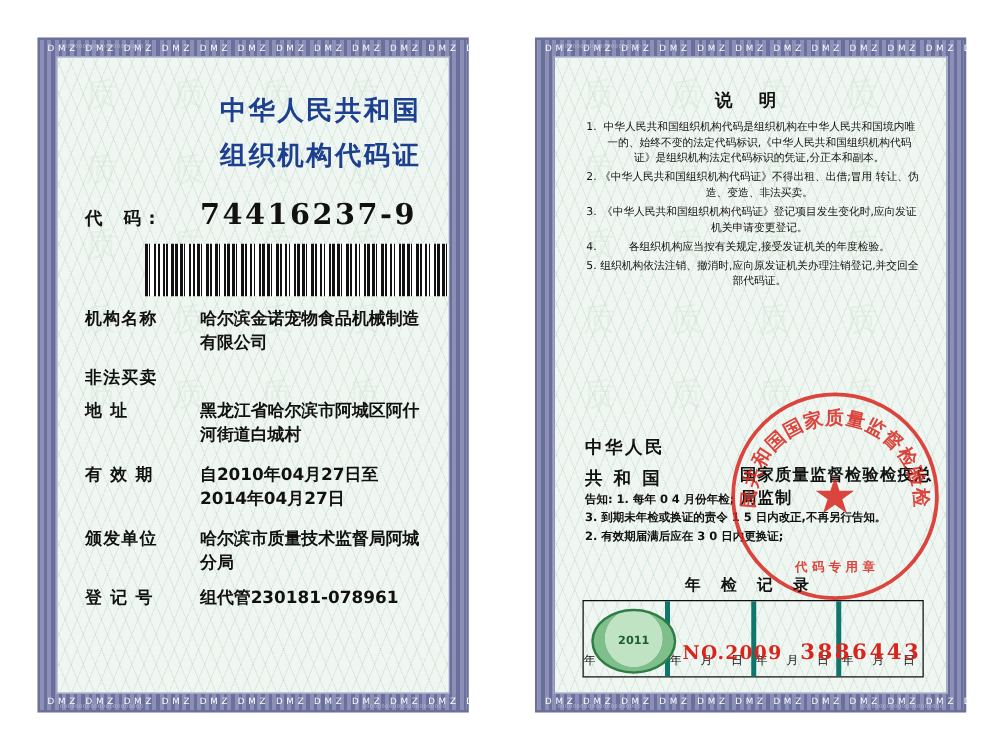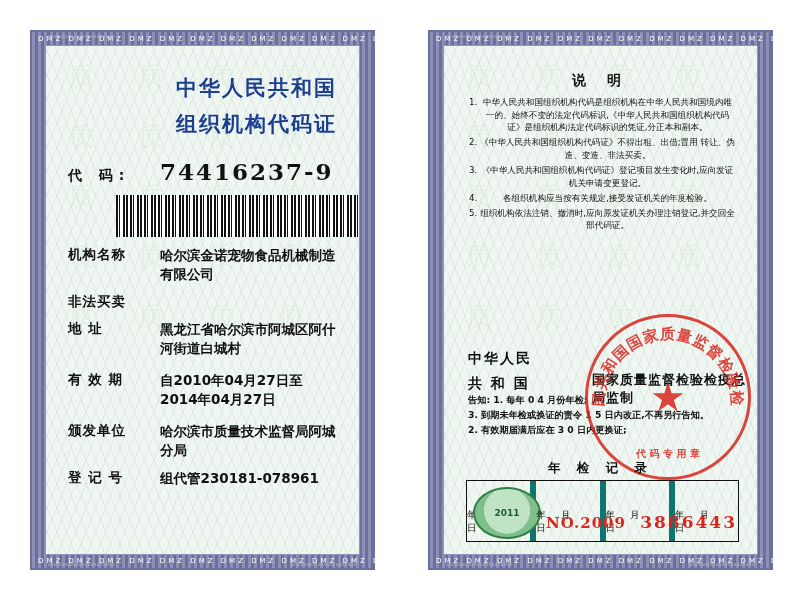--- a/index.html
+++ b/index.html
@@ -151,21 +151,21 @@
 
   .annual-title{
     position:absolute;left:0;right:0;top:414px;text-align:center;
     font-size:12.5px;font-weight:bold;letter-spacing:6px;color:#111;
   }
   .annual-table{
     position:absolute;left:22px;right:18px;top:434px;height:62px;
     display:flex;border:1px solid #111;box-sizing:border-box;
   }
   .acell{
-    flex:1;border-right:6px solid #0f766e;position:relative;
+    flex:1;border-right:4px solid #0f766e;position:relative;
     display:flex;align-items:flex-end;justify-content:center;
     padding-bottom:6px;box-sizing:border-box;
   }
   .acell:last-child{border-right:none;}
   .acell .ymd{font-size:9.5px;letter-spacing:6px;color:#111;}
   .seal-green{
     position:absolute;left:6px;top:6px;width:64px;height:48px;
     border-radius:50%;
     background:radial-gradient(circle at 50% 45%,#bfe3c3 0 55%,#7fbf8c 56% 100%);
     border:2px solid #2f7d45;

